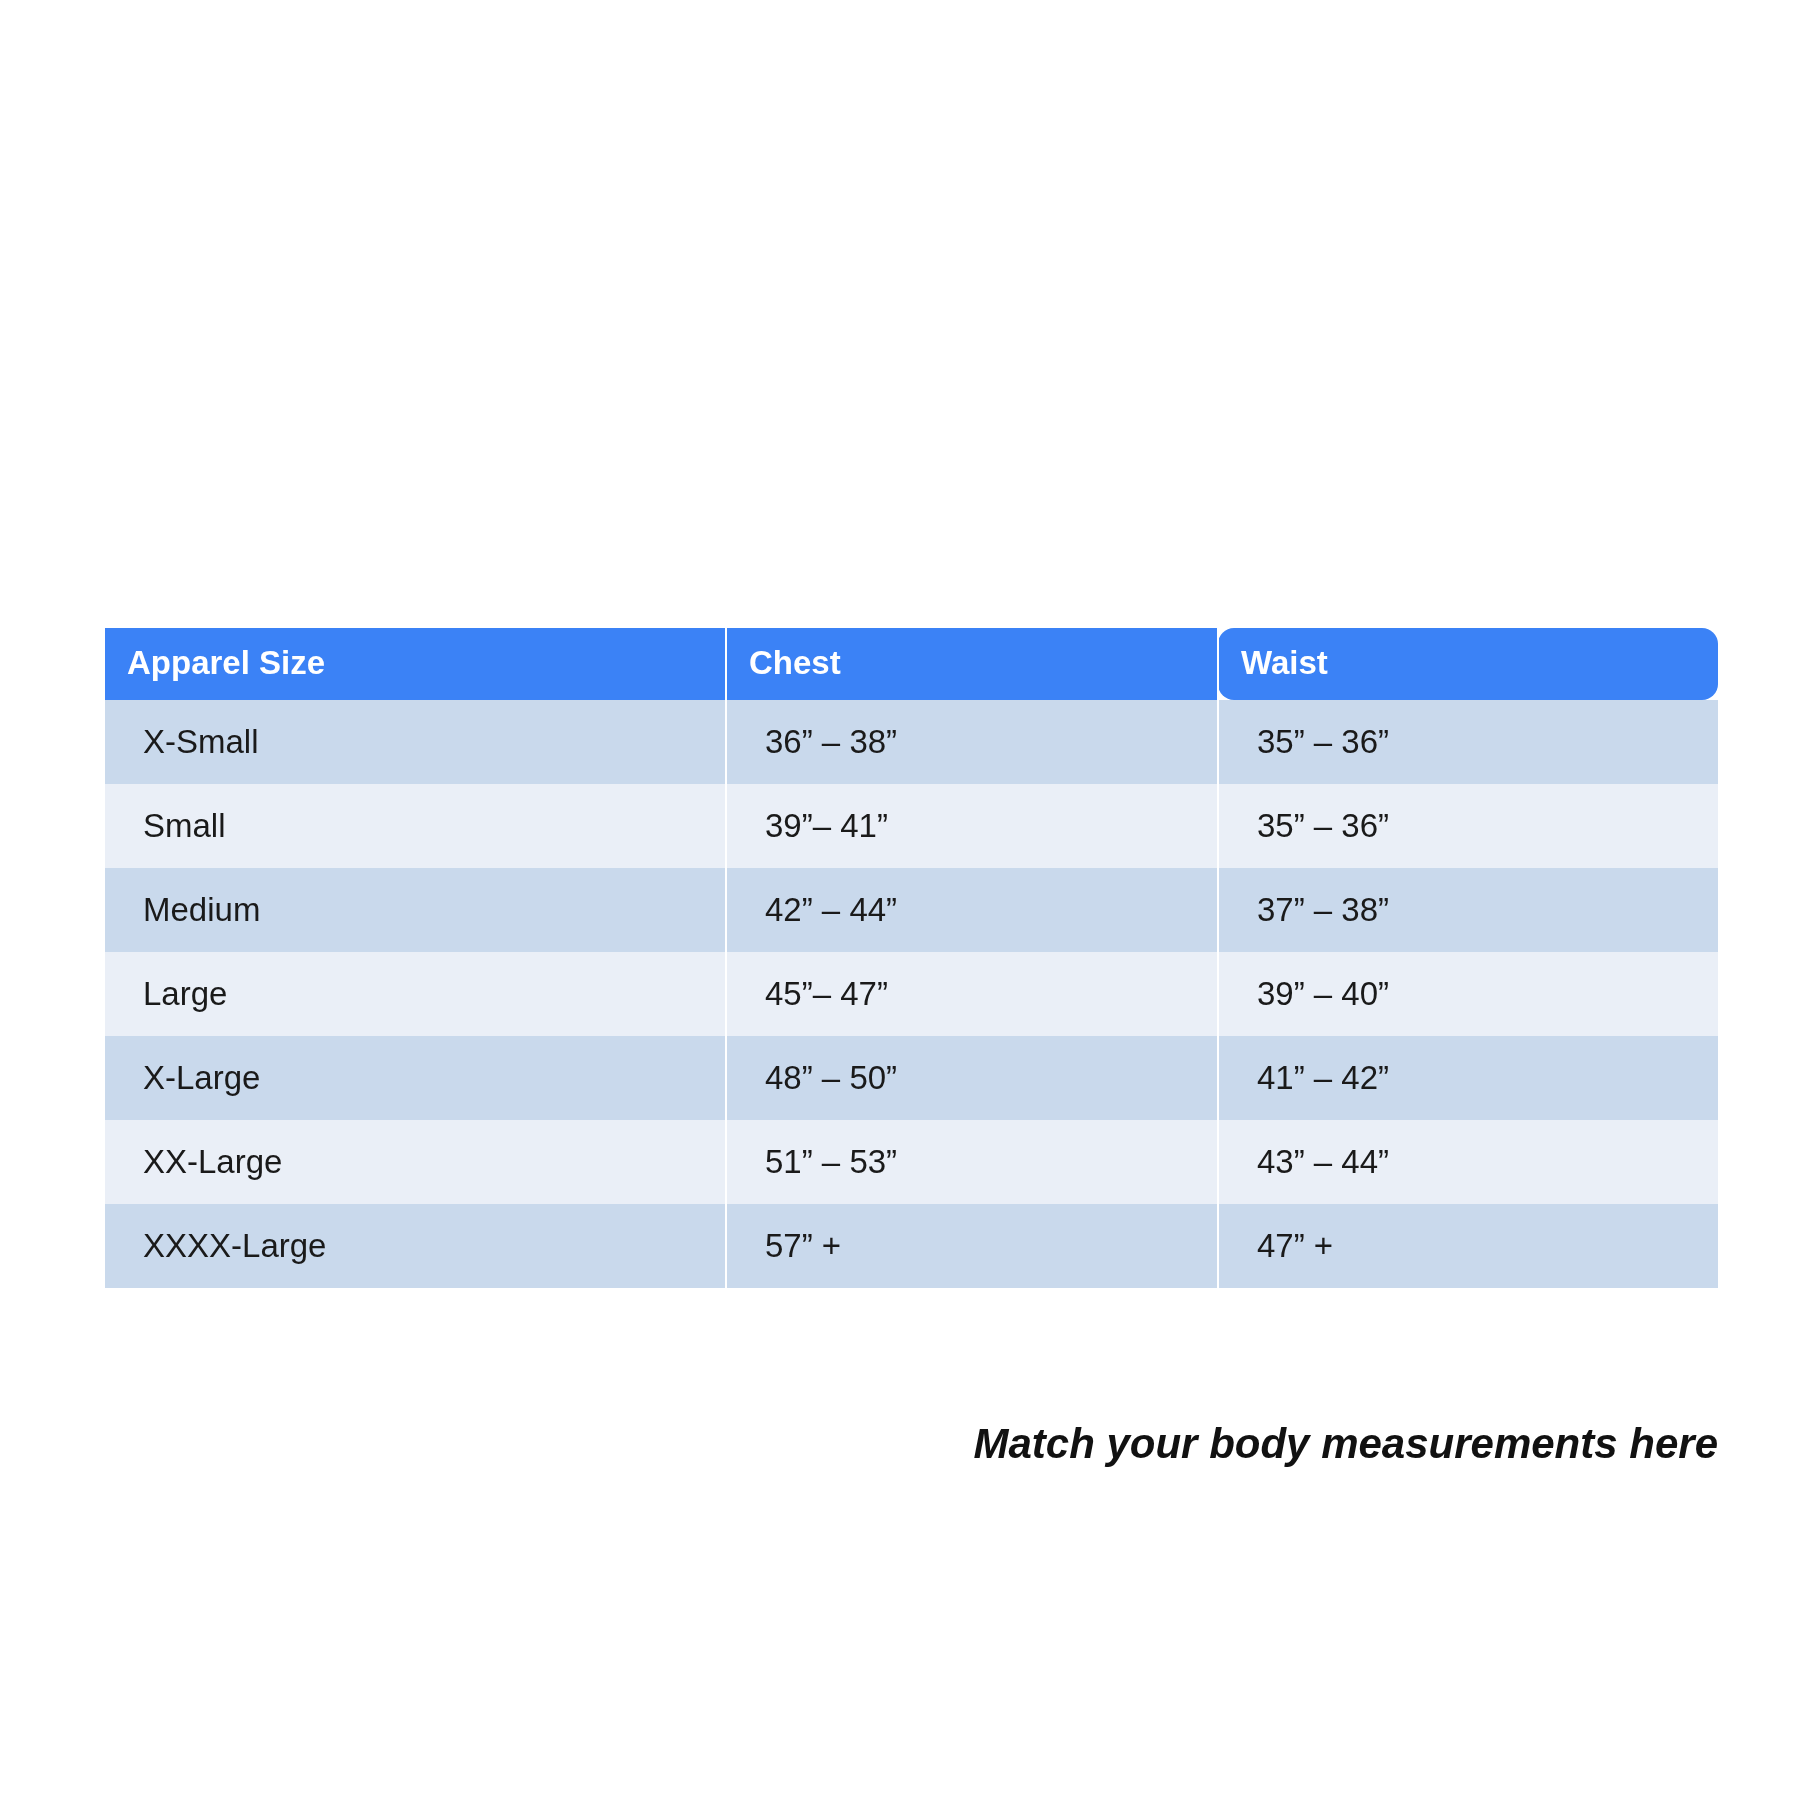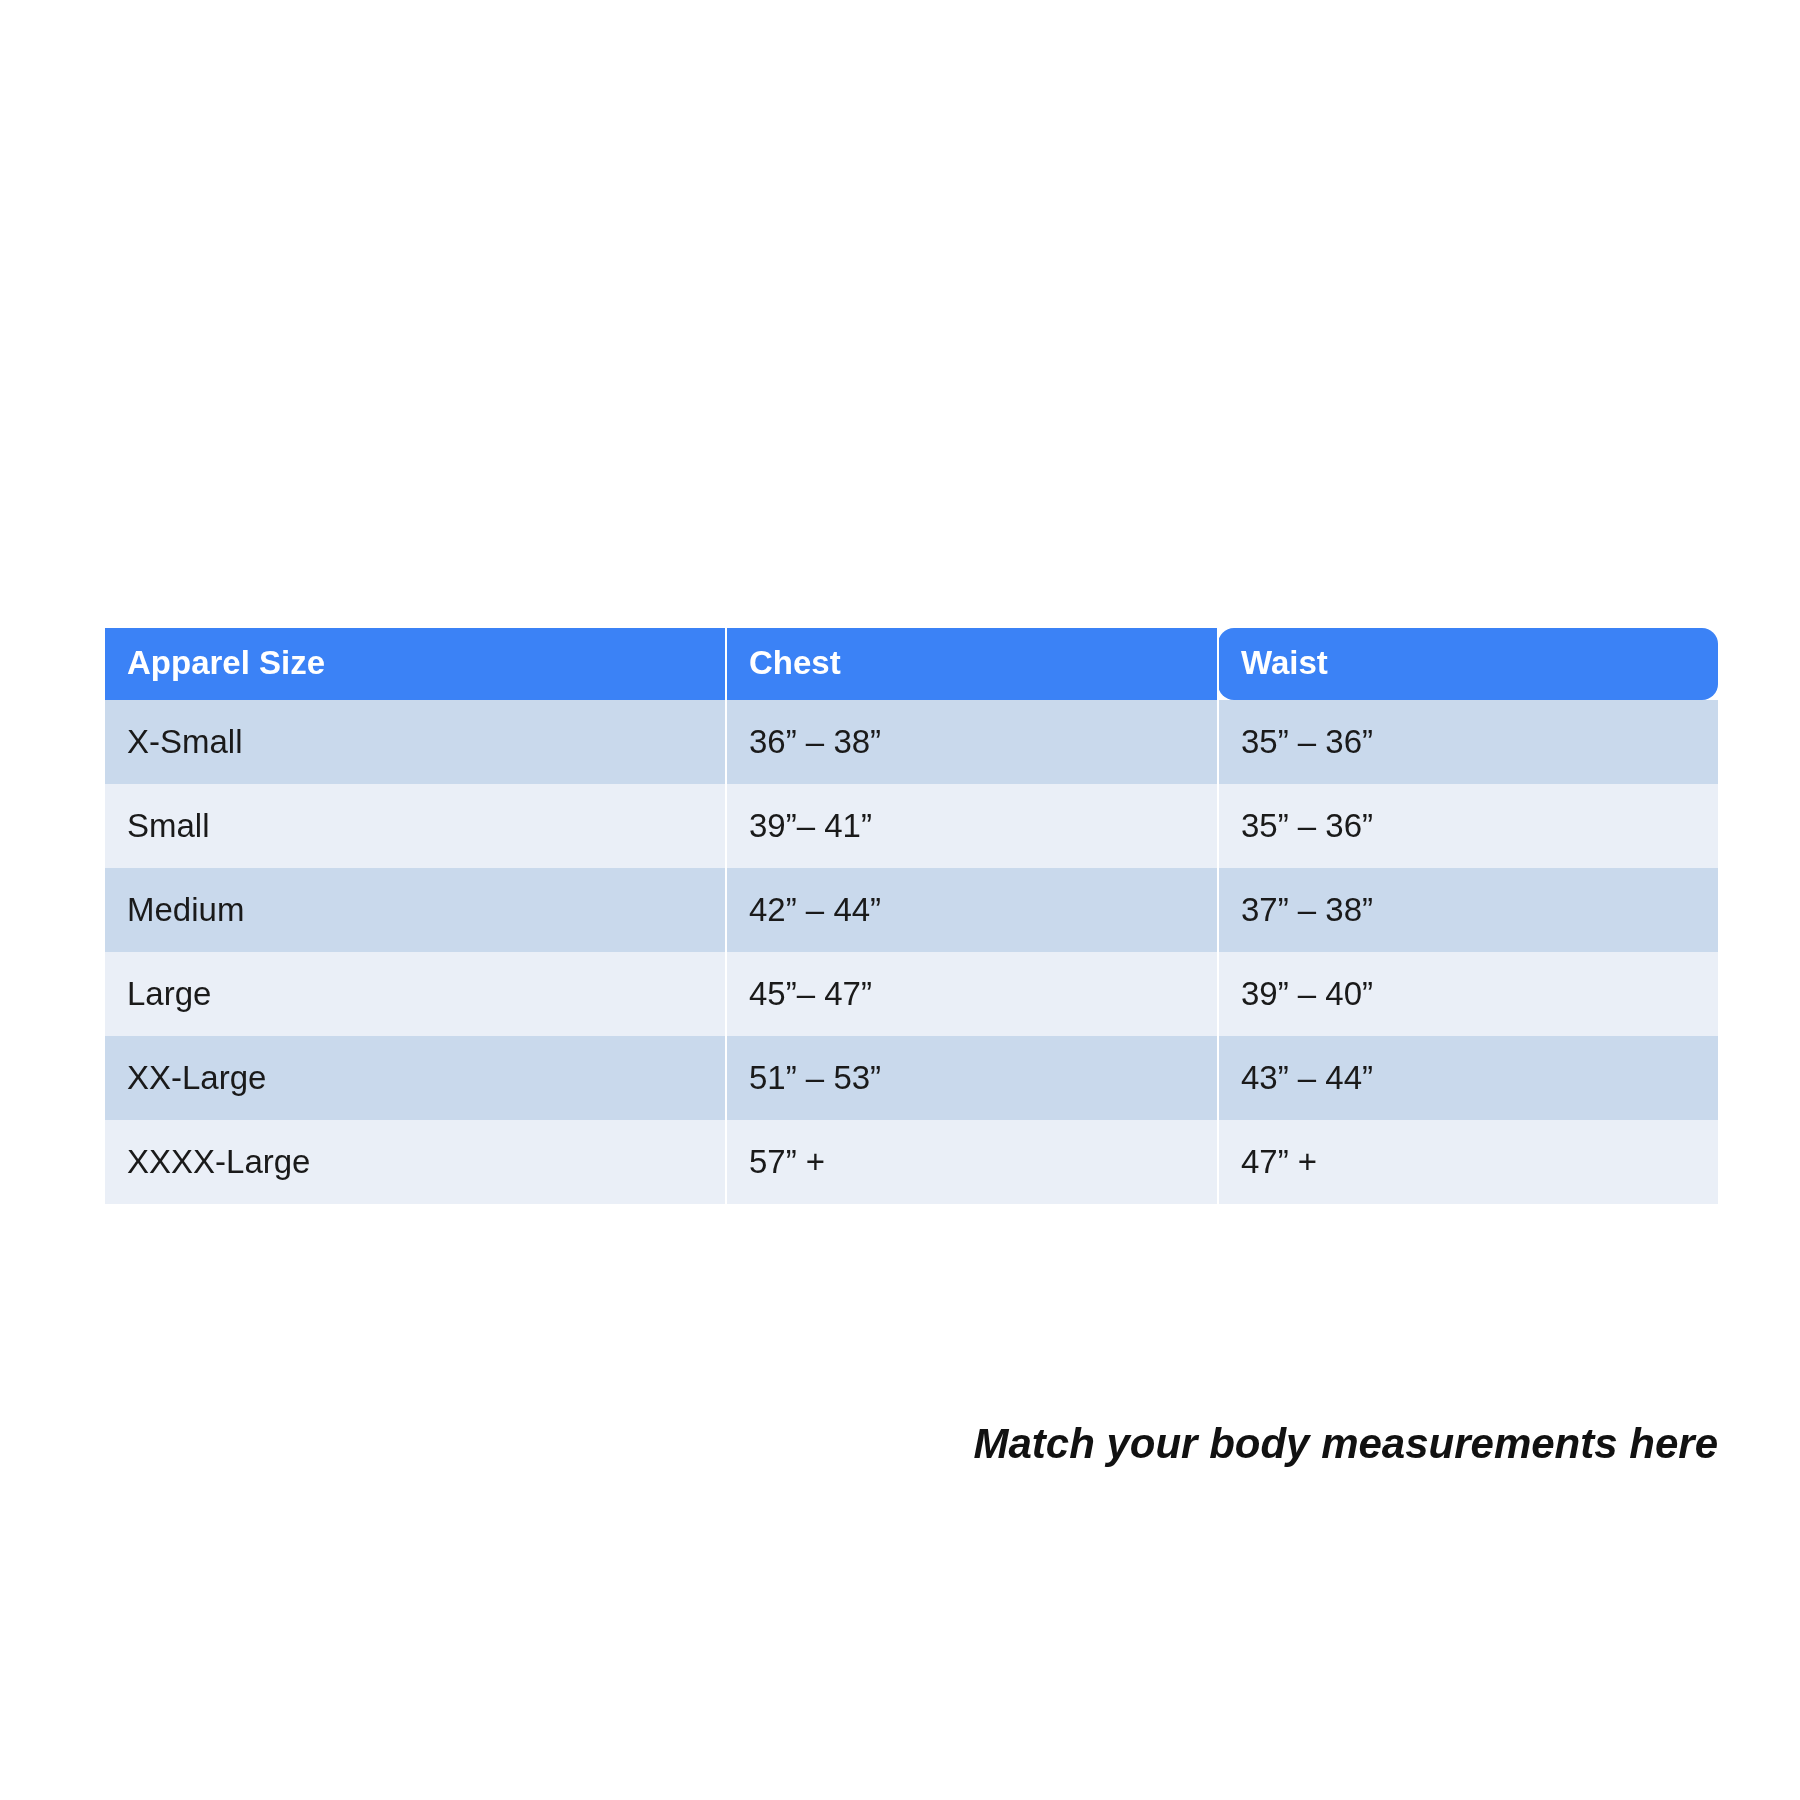--- a/index.html
+++ b/index.html
@@ -54,21 +54,21 @@
     padding: 17px 0 19px 22px;
     border-right: 2px solid #ffffff;
     line-height: 1.1;
   }
   table.sizing thead th:last-child { border-right: none; border-radius: 16px; }
   table.sizing tbody td {
     font-size: 33px;
     font-weight: normal;
     color: #1a1a1a;
     text-align: left;
-    padding: 15px 0 16px 22px;
+    padding: 15px 0 16px 38px;
     border-right: 2px solid #ffffff;
     line-height: 1.15;
     height: 53px;
   }
   table.sizing tbody td:last-child { border-right: none; }
   table.sizing tbody tr:nth-child(odd) td { background: #c9d9ec; }
   table.sizing tbody tr:nth-child(even) td { background: #eaeff7; }
 
   .footnote {
     position: absolute;
@@ -116,20 +116,25 @@
           <td>Medium</td>
           <td>42” – 44”</td>
           <td>37” – 38”</td>
         </tr>
         <tr>
           <td>Large</td>
           <td>45”– 47”</td>
           <td>39” – 40”</td>
         </tr>
         <tr>
+          <td>X-Large</td>
+          <td>48” – 50”</td>
+          <td>41” – 42”</td>
+        </tr>
+        <tr>
           <td>XX-Large</td>
           <td>51” – 53”</td>
           <td>43” – 44”</td>
         </tr>
         <tr>
           <td>XXXX-Large</td>
           <td>57” +</td>
           <td>47” +</td>
         </tr>
       </tbody>

